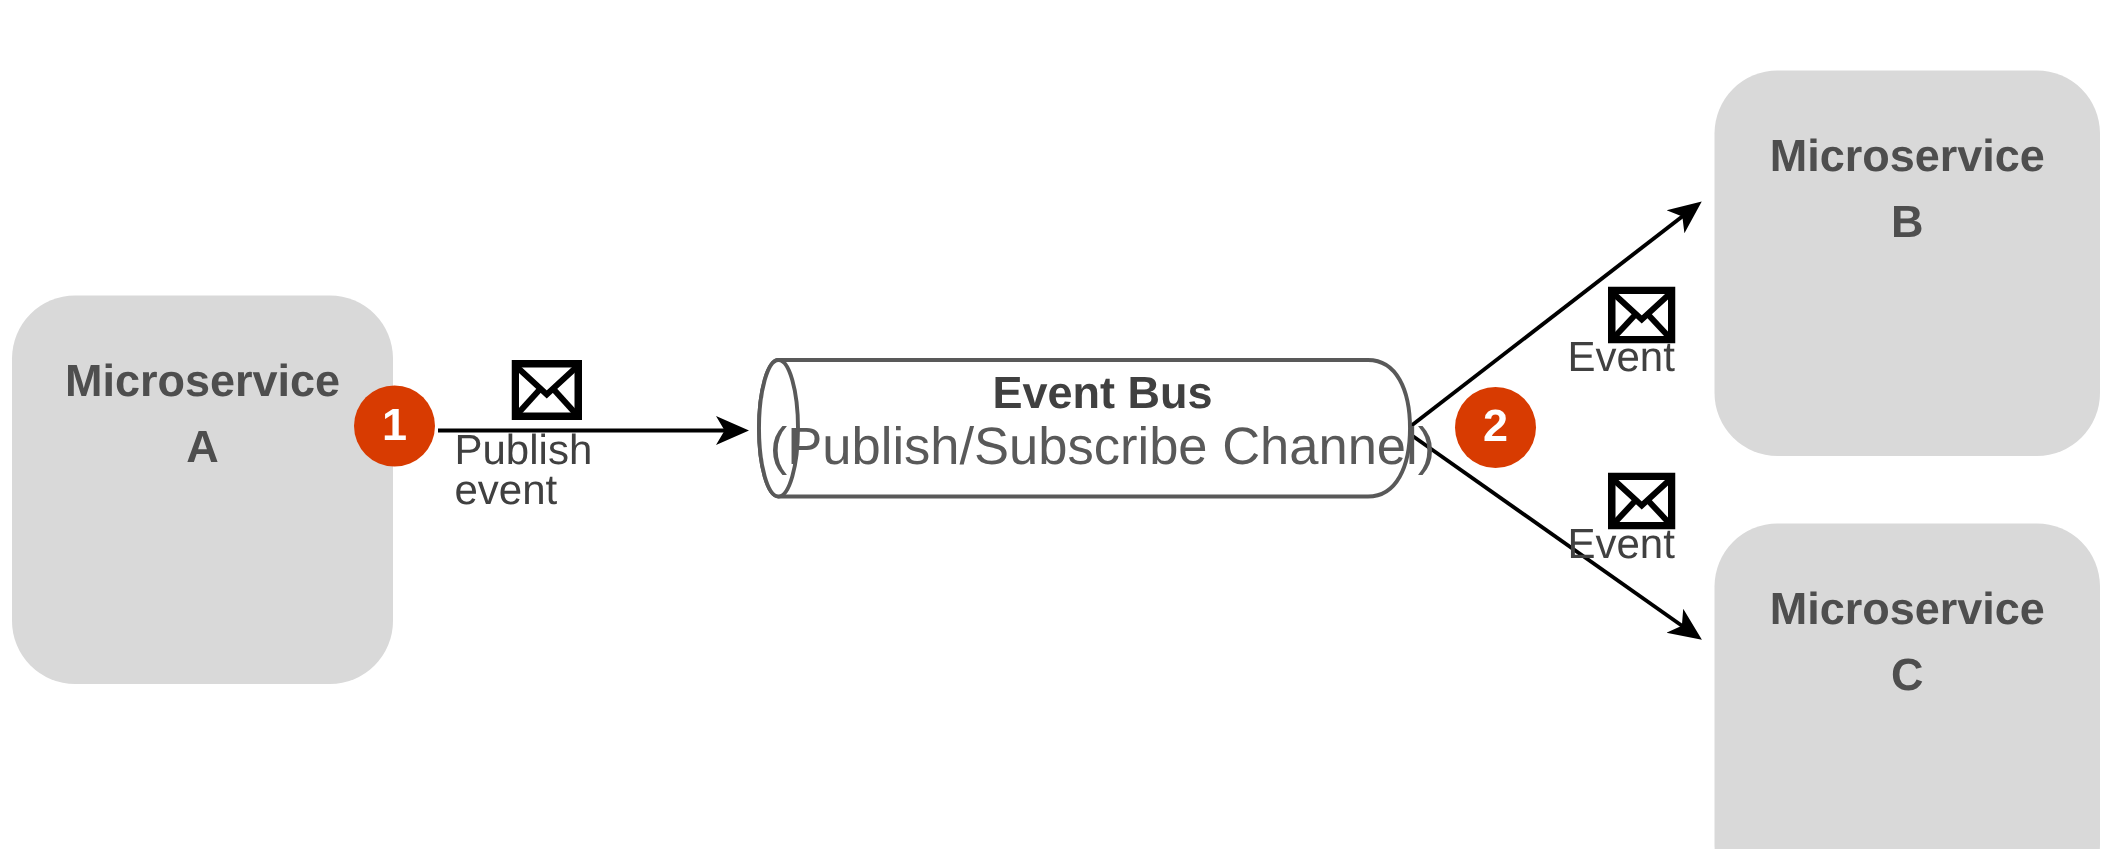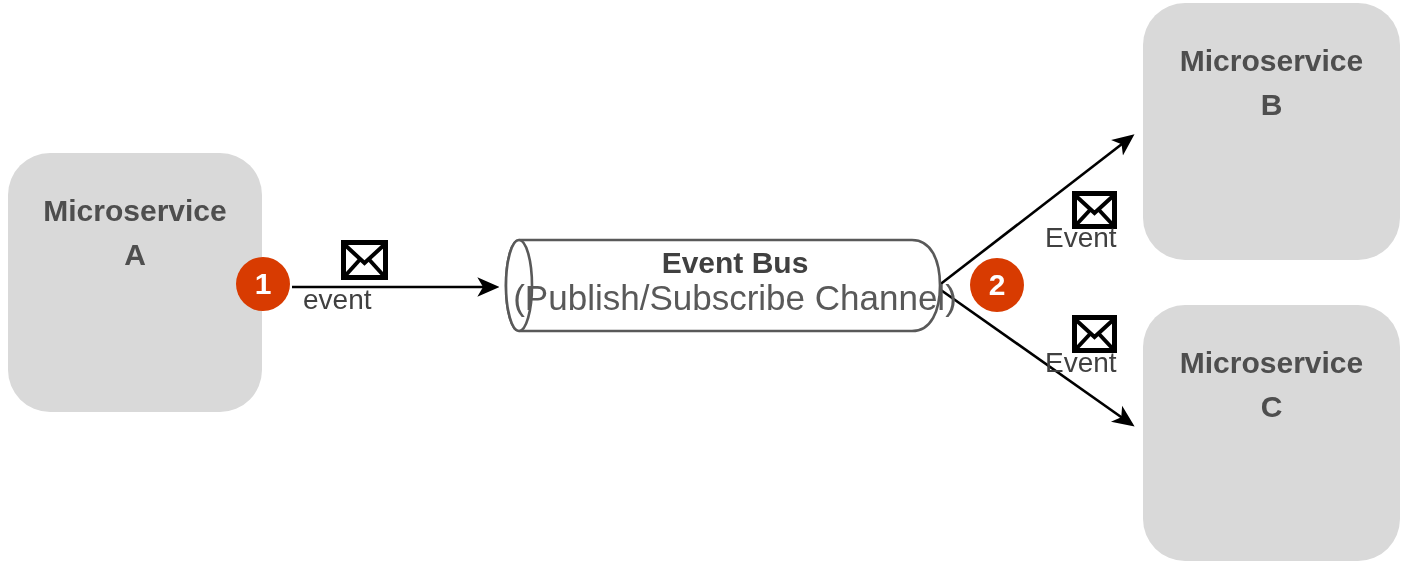--- a/index.html
+++ b/index.html
@@ -43,20 +43,21 @@
     stroke:var(--cylinder-border);
     stroke-width:2.6;
     fill:var(--cylinder-fill);
   }
   .node{
     position:absolute;
     background:var(--node-fill);
     border-radius:42px;
     box-sizing:border-box;
     text-align:center;
+    margin-top:44px;
   }
   .node-a{ left:8px;  top:153px; width:254px; height:259px; }
   .node-b{ left:1143px; top:3px;   width:257px; height:257px; }
   .node-c{ left:1143px; top:305px; width:257px; height:256px; }
   .node-label{
     padding-top:36px;
     font-size:30px;
     font-weight:bold;
     color:var(--node-text);
     line-height:44px;
@@ -199,18 +200,19 @@
   <div class="envelope env-c">
     <svg width="45" height="38" viewBox="0 0 45 38">
       <rect class="env-stroke env-fill" x="2.5" y="2.5" width="40" height="33" stroke-width="5"></rect>
       <path class="env-stroke" stroke-width="4" d="M4,5 L22.5,22 L41,5"></path>
       <path class="env-stroke" stroke-width="4" d="M4,34 L18,19"></path>
       <path class="env-stroke" stroke-width="4" d="M41,34 L27,19"></path>
     </svg>
   </div>
 
   <div class="edge-label label-publish">
+    <span>Publish</span>
     <span>event</span>
   </div>
   <div class="edge-label label-event-b">Event</div>
   <div class="edge-label label-event-c">Event</div>
 
 </div>
 
 </body></html>

